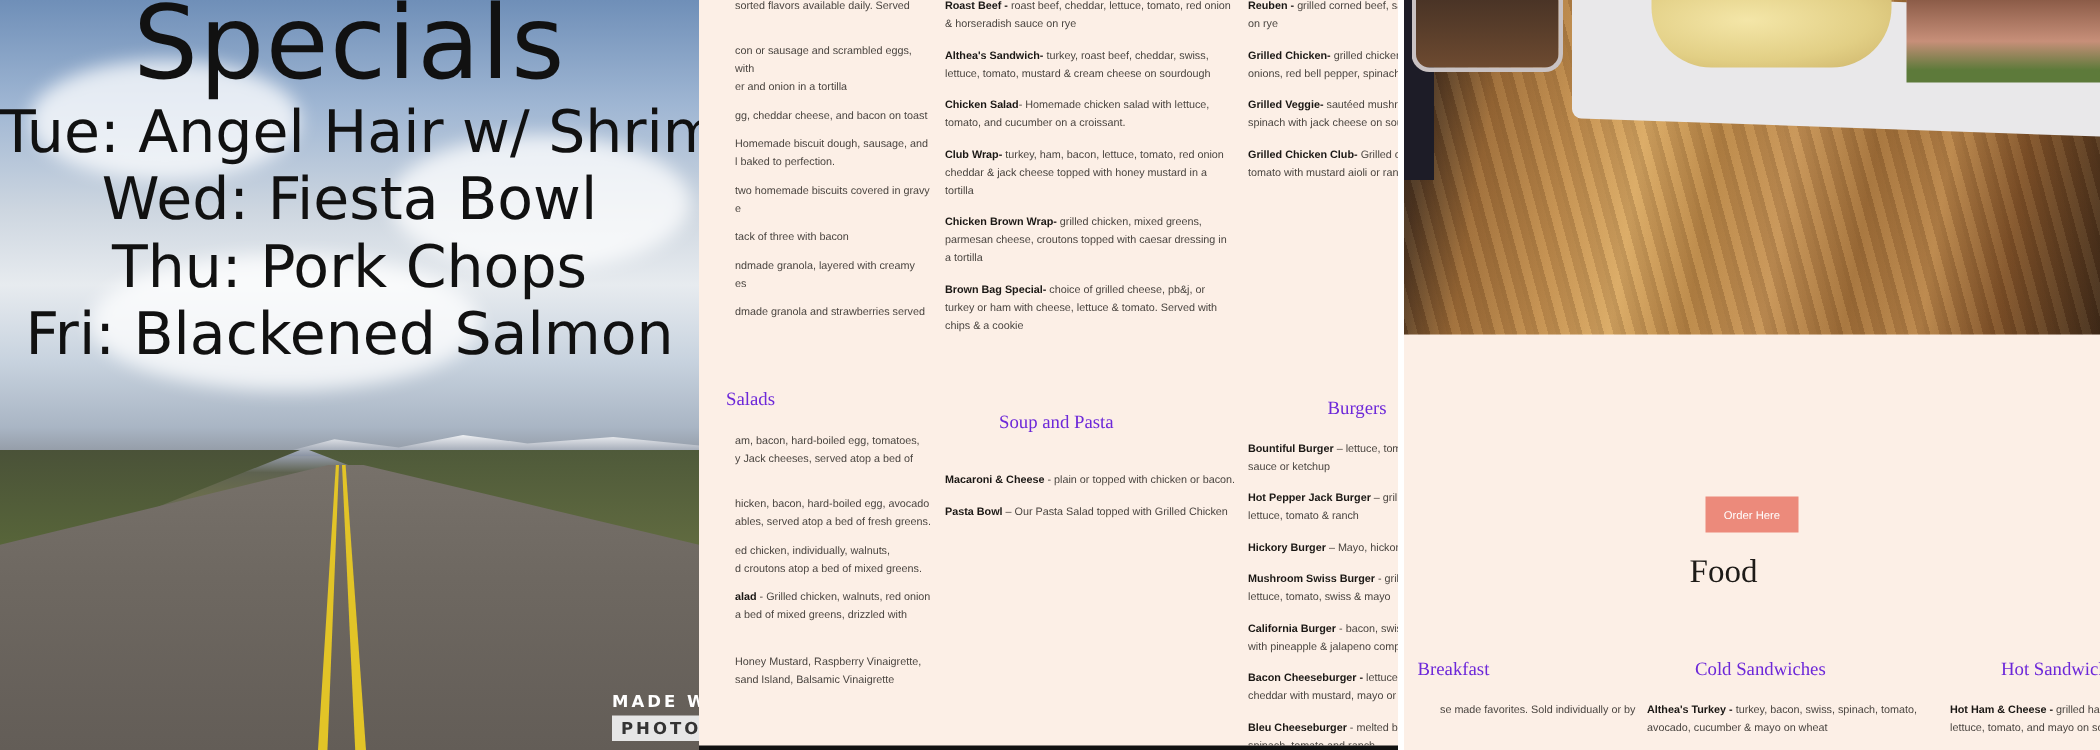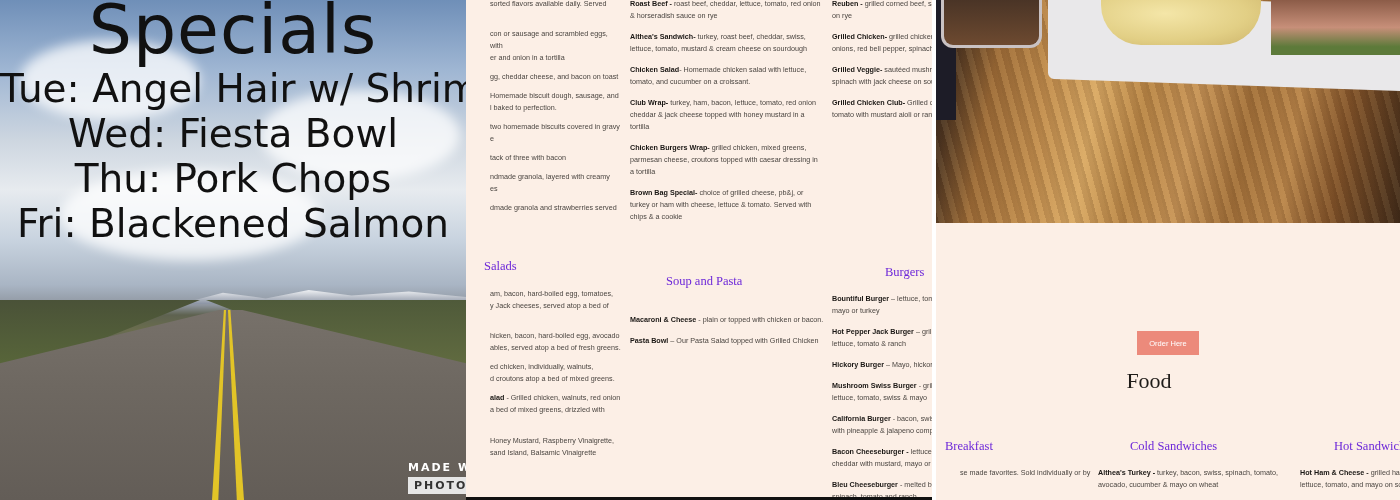--- a/index.html
+++ b/index.html
@@ -103,40 +103,40 @@
     <div style="height:19px"></div>
     <div> Honey Mustard, Raspberry Vinaigrette,</div>
     <div>sand Island, Balsamic Vinaigrette</div>
   </div>
 
   <div class="txt" style="left:140px;top:-2px;width:192px;">
     <div class="item"><b>Roast Beef - </b><span>roast beef, cheddar, lettuce, tomato, red onion &amp; horseradish sauce on rye</span></div>
     <div class="item"><b>Althea's Sandwich-</b><span> turkey, roast beef, cheddar, swiss, lettuce, tomato, mustard &amp; cream cheese on sourdough</span></div>
     <div class="item"><b>Chicken Salad</b><span>- Homemade chicken salad with lettuce, tomato, and cucumber on a croissant.</span></div>
     <div class="item"><b>Club Wrap-</b><span> turkey, ham, bacon, lettuce, tomato, red onion cheddar &amp; jack cheese topped with honey mustard in a tortilla</span></div>
-    <div class="item"><b>Chicken Burgers Wrap-</b><span> grilled chicken, mixed greens, parmesan cheese, croutons topped with caesar dressing in a tortilla</span></div>
+    <div class="item"><b>Chicken Brown Wrap-</b><span> grilled chicken, mixed greens, parmesan cheese, croutons topped with caesar dressing in a tortilla</span></div>
     <div class="item"><b>Brown Bag Special-</b><span> choice of grilled cheese, pb&amp;j, or turkey or ham with cheese, lettuce &amp; tomato. Served with chips &amp; a cookie</span></div>
   </div>
 
   <div class="h" style="left:200px;top:274px;">Soup and Pasta</div>
   <div class="txt" style="left:140px;top:314px;width:196px;">
     <div class="item"><b>Macaroni &amp; Cheese</b><span> -   plain or topped with chicken or bacon.</span></div>
     <div class="item"><b>Pasta Bowl</b><span> – Our Pasta Salad topped with Grilled Chicken</span></div>
   </div>
 
   <div class="txt" style="left:342px;top:-2px;width:130px;white-space:nowrap;">
     <div class="item"><b>Reuben - </b><span>grilled corned beef, sauerkraut,</span><br><span>on rye</span></div>
     <div class="item"><b>Grilled Chicken-</b><span> grilled chicken with saut</span><br><span>onions, red bell pepper, spinach &amp; jack ch</span></div>
     <div class="item"><b>Grilled Veggie-</b><span> sautéed mushrooms, onic</span><br><span>spinach with jack cheese on sourdough</span></div>
     <div class="item"><b>Grilled Chicken Club-</b><span> Grilled chicken, swi</span><br><span>tomato with mustard aioli or ranch on a b</span></div>
   </div>
 
   <div class="h" style="left:419px;top:265px;">Burgers</div>
   <div class="txt" style="left:342px;top:293px;width:130px;white-space:nowrap;">
-    <div class="item"><b>Bountiful Burger</b><span> – lettuce, tomato, pickle</span><br><span>mayo or turkey</span></div>
+    <div class="item"><b>Bountiful Burger</b><span> – lettuce, tomato, pickle</span><br><span>sauce or ketchup</span></div>
     <div class="item"><b>Hot Pepper Jack Burger</b><span> – grilled jalapenc</span><br><span>lettuce, tomato &amp; ranch</span></div>
     <div class="item"><b>Hickory Burger</b><span> – Mayo, hickory sauce, pic</span></div>
     <div class="item"><b>Mushroom Swiss Burger</b><span> - grilled mushro</span><br><span>lettuce, tomato, swiss &amp; mayo</span></div>
     <div class="item"><b>California Burger</b><span> - bacon, swiss, avocado</span><br><span>with pineapple &amp; jalapeno compote</span></div>
     <div class="item"><b>Bacon Cheeseburger -</b><span> lettuce, tomato, pi</span><br><span>cheddar with mustard, mayo or ketchup</span></div>
     <div class="item"><b>Bleu Cheeseburger</b><span> - melted blue cheese</span><br><span>spinach, tomato and ranch</span></div>
   </div>
 </div>
 
 <div class="sep"></div>

